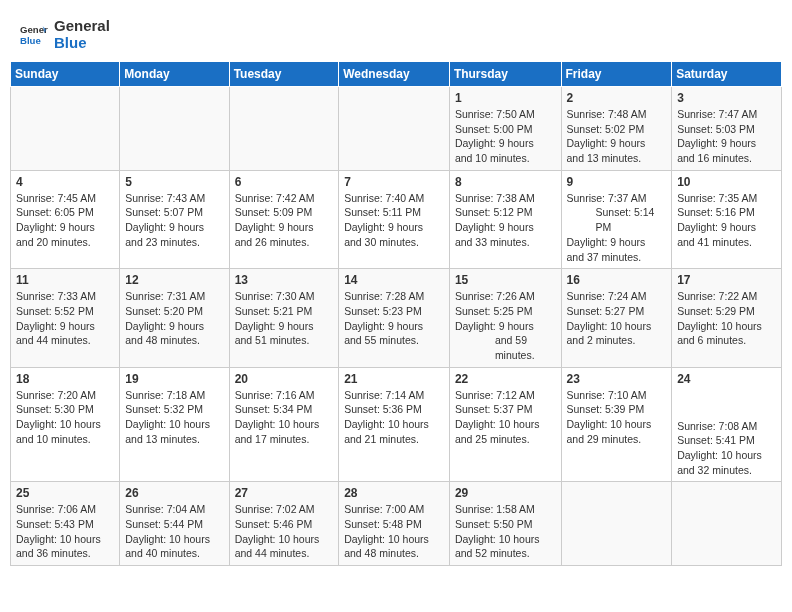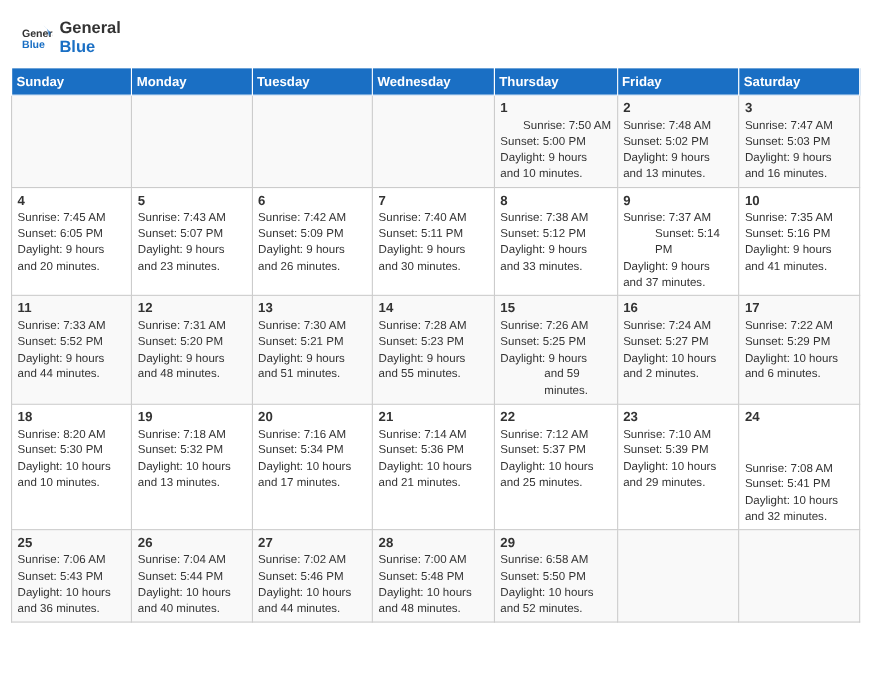--- a/index.html
+++ b/index.html
@@ -112,21 +112,21 @@
       </tr>
   </thead>
   <tbody id="calendar-body">
   <tr>
         <td class="empty-cell"></td>
         <td class="empty-cell"></td>
         <td class="empty-cell"></td>
         <td class="empty-cell"></td>
         <td>
           <span class="day-number">1</span>
-          <span style="display: block; line-height: 1.4; text-align: right;">Sunrise: 7:50 AM</span>
+          <span style="display: block; line-height: 1.4;">Sunrise: 7:50 AM</span>
           <span style="display: block; line-height: 1.4;">Sunset: 5:00 PM</span>
           <span style="display: block; line-height: 1.4;">Daylight: 9 hours</span>
           <span style="display: block; line-height: 1.4;">and 10 minutes.</span>
         </td>
         <td>
           <span class="day-number">2</span>
           <span style="display: block; line-height: 1.4;">Sunrise: 7:48 AM</span>
           <span style="display: block; line-height: 1.4;">Sunset: 5:02 PM</span>
           <span style="display: block; line-height: 1.4;">Daylight: 9 hours</span>
           <span style="display: block; line-height: 1.4;">and 13 minutes.</span>
@@ -237,21 +237,21 @@
           <span class="day-number">17</span>
           <span style="display: block; line-height: 1.4;">Sunrise: 7:22 AM</span>
           <span style="display: block; line-height: 1.4;">Sunset: 5:29 PM</span>
           <span style="display: block; line-height: 1.4;">Daylight: 10 hours</span>
           <span style="display: block; line-height: 1.4;">and 6 minutes.</span>
         </td>
       </tr>
       <tr>
         <td>
           <span class="day-number">18</span>
-          <span style="display: block; line-height: 1.4;">Sunrise: 8:20 AM</span>
+          <span style="display: block; line-height: 1.4;">Sunrise: 7:20 AM</span>
           <span style="display: block; line-height: 1.4;">Sunset: 5:30 PM</span>
           <span style="display: block; line-height: 1.4;">Daylight: 10 hours</span>
           <span style="display: block; line-height: 1.4;">and 10 minutes.</span>
         </td>
         <td>
           <span class="day-number">19</span>
           <span style="display: block; line-height: 1.4;">Sunrise: 7:18 AM</span>
           <span style="display: block; line-height: 1.4;">Sunset: 5:32 PM</span>
           <span style="display: block; line-height: 1.4;">Daylight: 10 hours</span>
           <span style="display: block; line-height: 1.4;">and 13 minutes.</span>
@@ -316,21 +316,21 @@
         </td>
         <td>
           <span class="day-number">28</span>
           <span style="display: block; line-height: 1.4;">Sunrise: 7:00 AM</span>
           <span style="display: block; line-height: 1.4;">Sunset: 5:48 PM</span>
           <span style="display: block; line-height: 1.4;">Daylight: 10 hours</span>
           <span style="display: block; line-height: 1.4;">and 48 minutes.</span>
         </td>
         <td>
           <span class="day-number">29</span>
-          <span style="display: block; line-height: 1.4;">Sunrise: 6:58 AM</span>
+          <span style="display: block; line-height: 1.4;">Sunrise: 1:58 AM</span>
           <span style="display: block; line-height: 1.4;">Sunset: 5:50 PM</span>
           <span style="display: block; line-height: 1.4;">Daylight: 10 hours</span>
           <span style="display: block; line-height: 1.4;">and 52 minutes.</span>
         </td>
         <td class="empty-cell"></td>
         <td class="empty-cell"></td>
       </tr>
     </tbody>
 </table>
 

